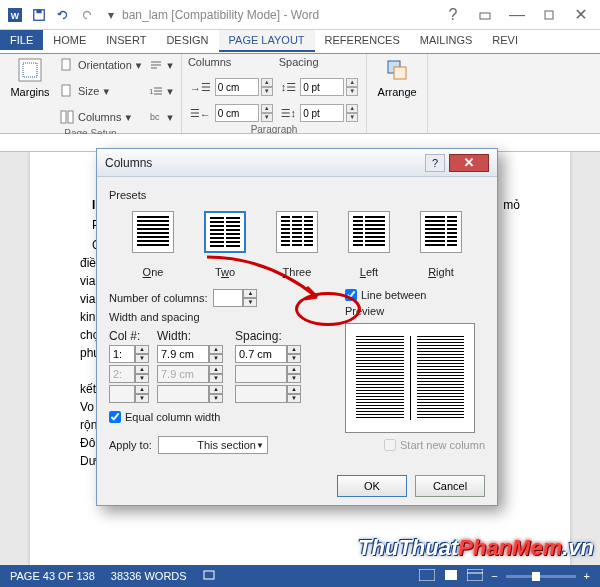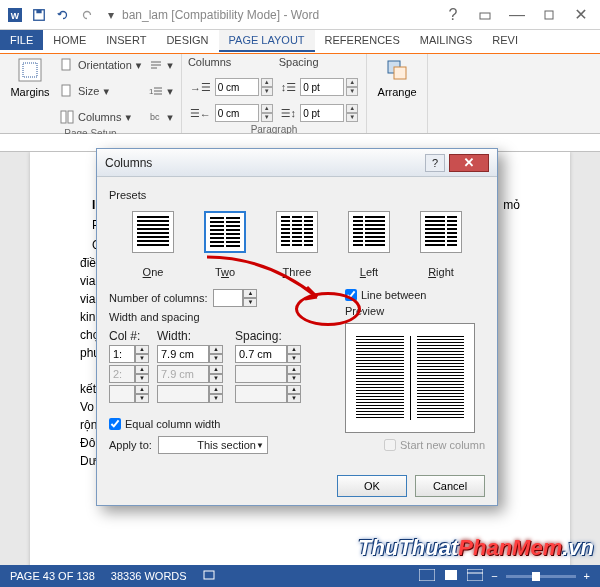--- a/index.html
+++ b/index.html
@@ -427,21 +427,21 @@
               </div>
             </div>
           <div class="dlg-spin disabled">
               <input class="dlg-input" disabled="" style="">
               <div class="sp">
                 <span>▲</span>
                 <span>▼</span>
               </div>
             </div>
         </div>
-        <div class="form-row cb" style="margin-top:15px">
+        <div class="form-row cb" style="margin-top:8px">
           <input type="checkbox" checked="" style="">
             <label><span class="ul">E</span>qual column width</label>
         </div>
       </div>
       <div class="right-col">
         <div class="form-row cb">
           <input type="checkbox" checked="" style="">
             <label>Line <span class="ul">b</span>etween</label>
         </div>
         <div class="section-label">Preview</div>

